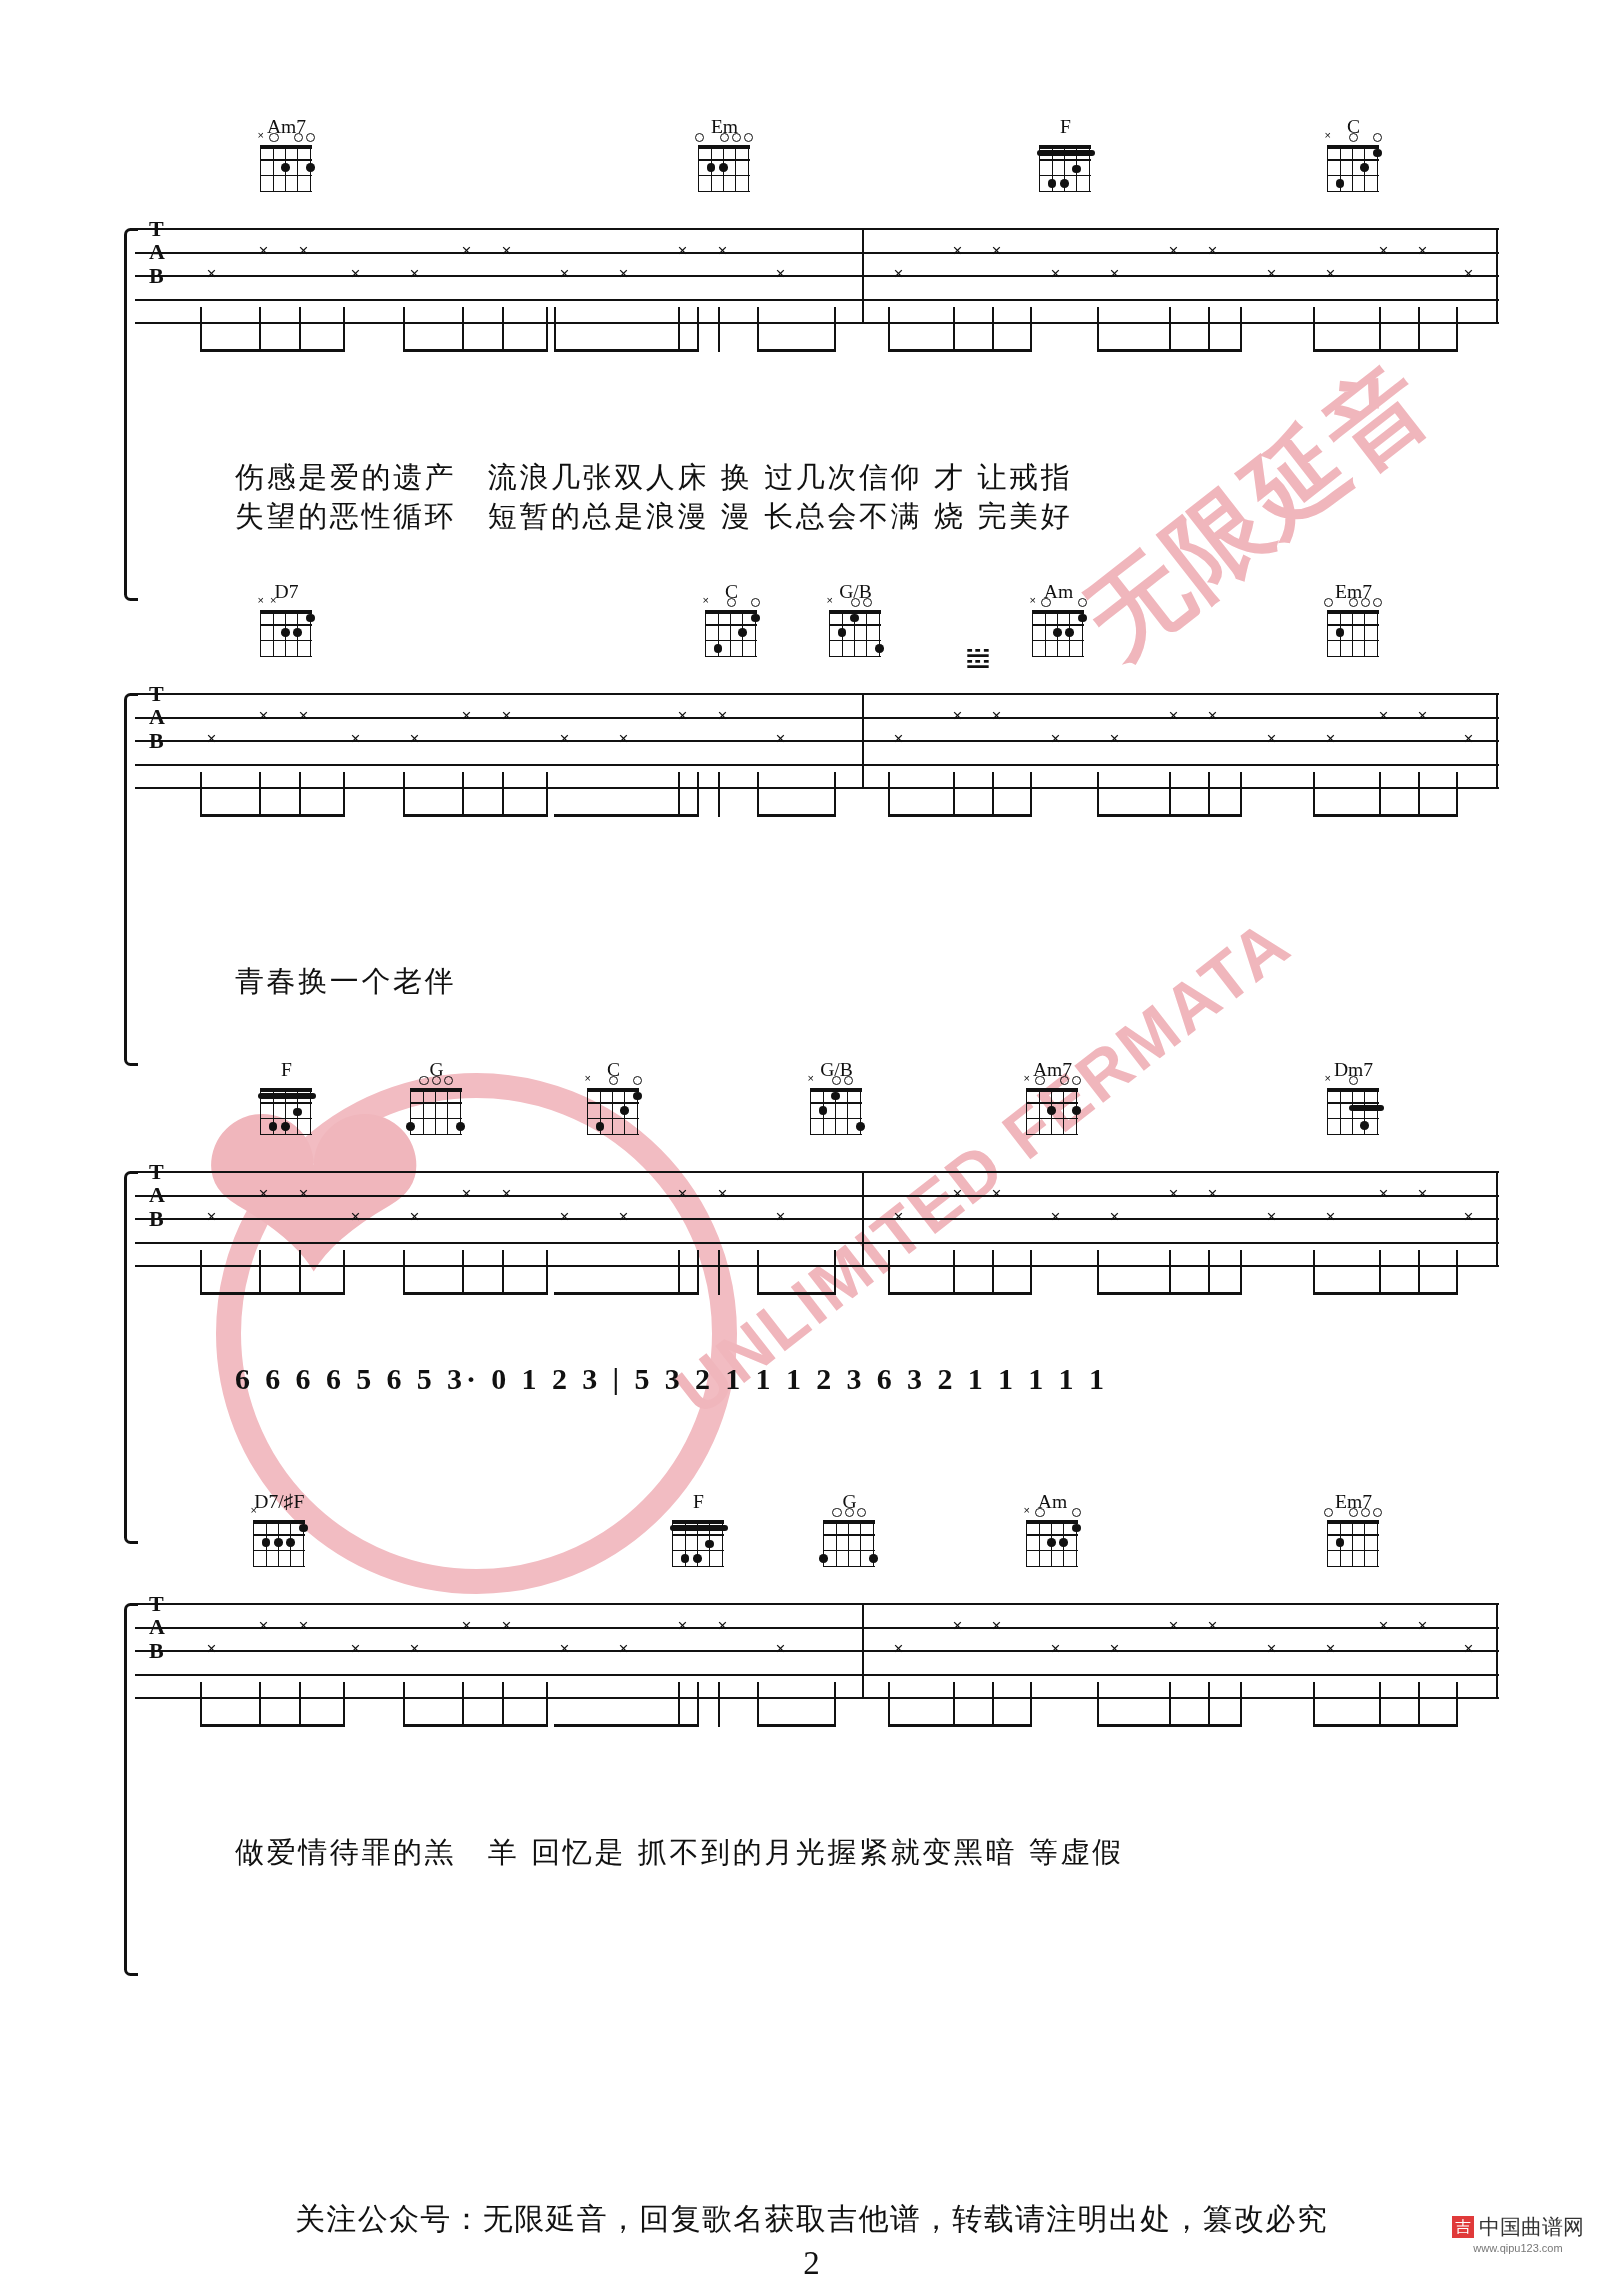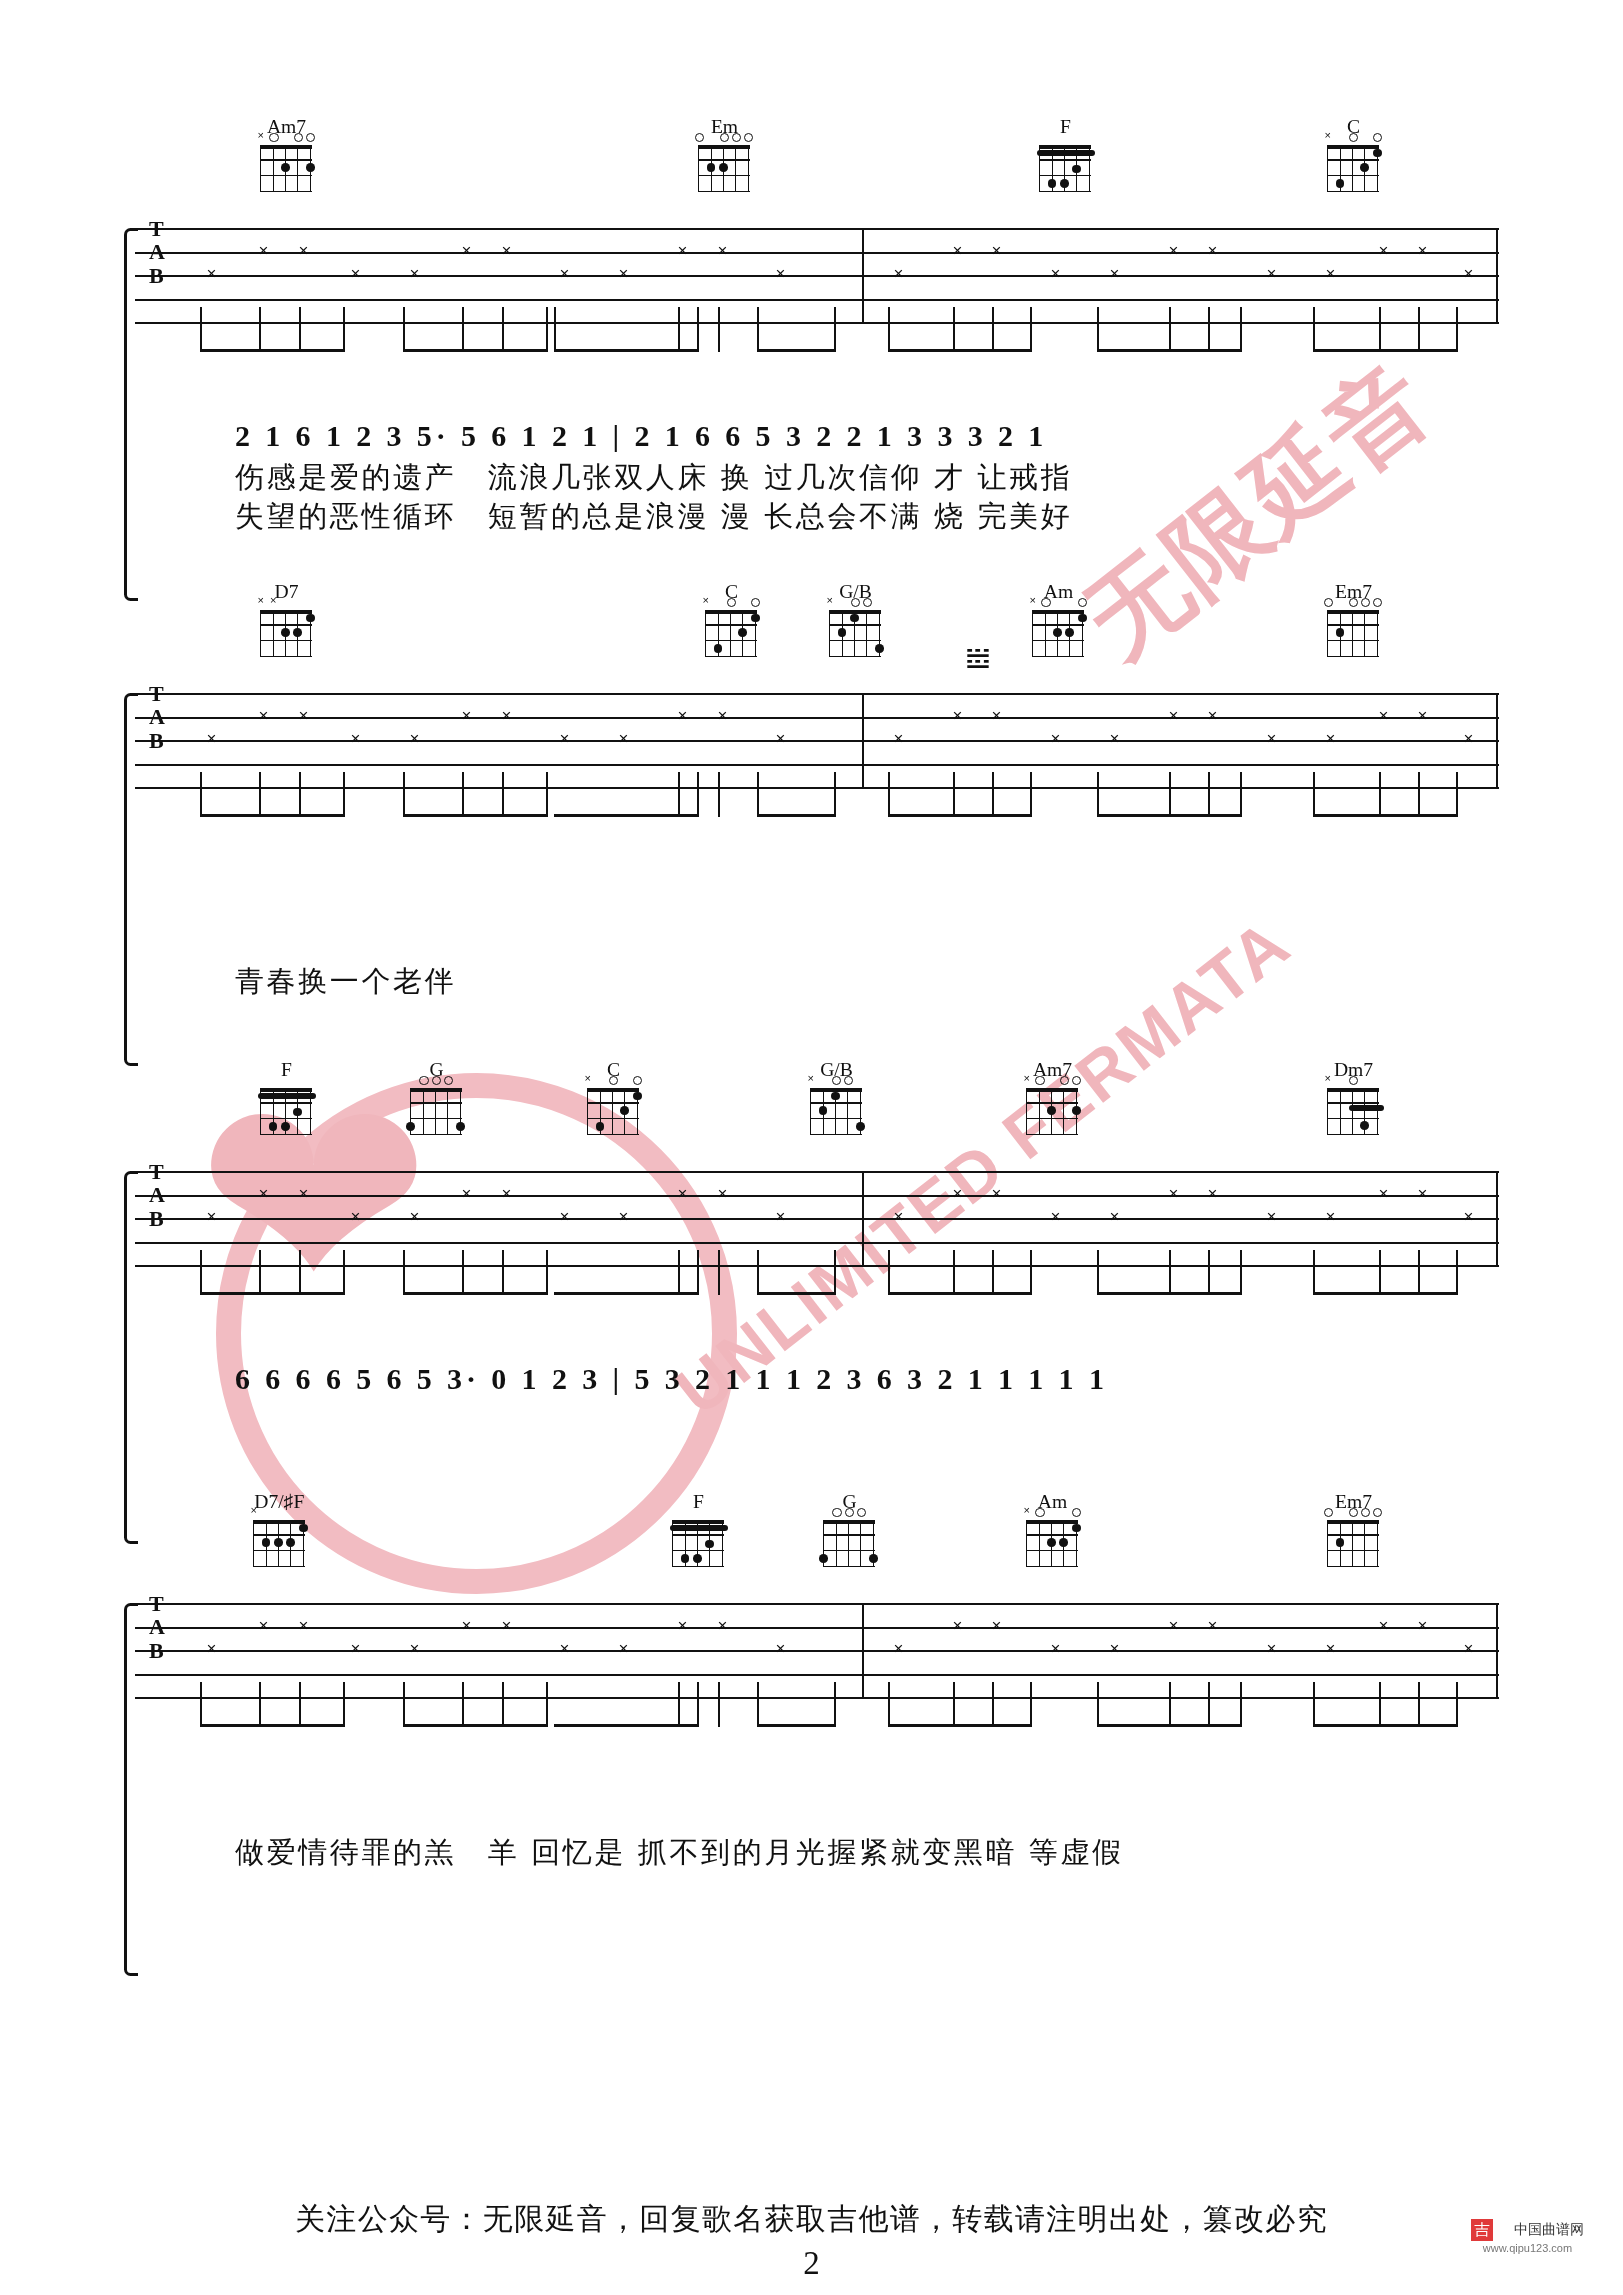--- a/index.html
+++ b/index.html
@@ -41,21 +41,21 @@
 
   
   .numrow{position:absolute;white-space:nowrap;font-family:"Liberation Serif",serif;font-weight:bold;font-size:30px;color:#111;}
   .lyric{position:absolute;white-space:nowrap;font-family:"DejaVu Sans",sans-serif;font-size:29px;color:#111;}
 
   .footer{position:absolute;left:0;width:1623px;text-align:center;font-family:"DejaVu Sans",sans-serif;color:#111;}
   .pageno{position:absolute;left:0;width:1623px;text-align:center;font-size:33px;font-family:"Liberation Serif",serif;color:#111;}
 
   .sitemark{position:absolute;right:39px;bottom:41px;text-align:center;}
   .sitemark .sq{display:inline-block;width:22px;height:22px;background:#e03a3a;color:#fff;font-size:15.7px;line-height:22px;text-align:center;vertical-align:middle;font-family:"DejaVu Sans",sans-serif;}
-  .sitemark .nm{display:inline-block;font-size:14px;color:#333;margin-left:21px;vertical-align:middle;font-family:"DejaVu Sans",sans-serif;}
+  .sitemark .nm{display:inline-block;font-size:21px;color:#333;margin-left:5px;vertical-align:middle;font-family:"DejaVu Sans",sans-serif;}
   .sitemark .url{font-size:11px;color:#777;margin-top:1.3px;font-family:"Liberation Sans",sans-serif;}
 </style>
 </head>
 <body>
 
 <div class="wm">
   <div class="wm-ring" style="left:216px;top:1073px;width:471px;height:471px;border-color:#f2bcc2;"></div>
   <div class="wm-logo" style="left:196px;top:1034px;">❤</div>
   <div class="wm-text" style="left:1060px;top:583px;font-size:98px;transform:rotate(-38deg);font-family:'DejaVu Sans',sans-serif;">无限延音</div>
   <div class="wm-text" style="left:661px;top:1368px;font-size:68px;transform:rotate(-38deg);">UNLIMITED FERMATA</div>
@@ -209,21 +209,20 @@
     <div class="stem" style="left:962px;top:79px;height:45px;"></div>
     <div class="stem" style="left:1034px;top:79px;height:45px;"></div>
     <div class="stem" style="left:1073px;top:79px;height:45px;"></div>
     <div class="stem" style="left:1105px;top:79px;height:45px;"></div>
     <div class="stem" style="left:1178px;top:79px;height:45px;"></div>
     <div class="stem" style="left:1244px;top:79px;height:45px;"></div>
     <div class="stem" style="left:1283px;top:79px;height:45px;"></div>
     <div class="stem" style="left:1321px;top:79px;height:45px;"></div>
   </div>
 
-  <div class="numrow" style="left:111px;top:308px;letter-spacing:3.9px;">2 1 6  1 2 3  5·  5 6 1 2 1 | 2 1  6 6 5 3 2 2 1   3 3 3 2 1</div>
   <div class="lyric" style="left:111px;top:386px;letter-spacing:2.6px;">失望的恶性循环　短暂的总是浪漫 漫 长总会不满 烧 完美好</div>
   <div class="lyric" style="left:111px;top:347px;letter-spacing:2.6px;">伤感是爱的遗产　流浪几张双人床 换 过几次信仰 才 让戒指</div>
 </div>
 
 <div class="system" style="top:576px;height:425px;">
 
   <div class="chord" style="left:131px;top:34px;">
     <div class="cname">D7</div>
     <div class="grid">
       <div class="v" style="left:0"></div>

